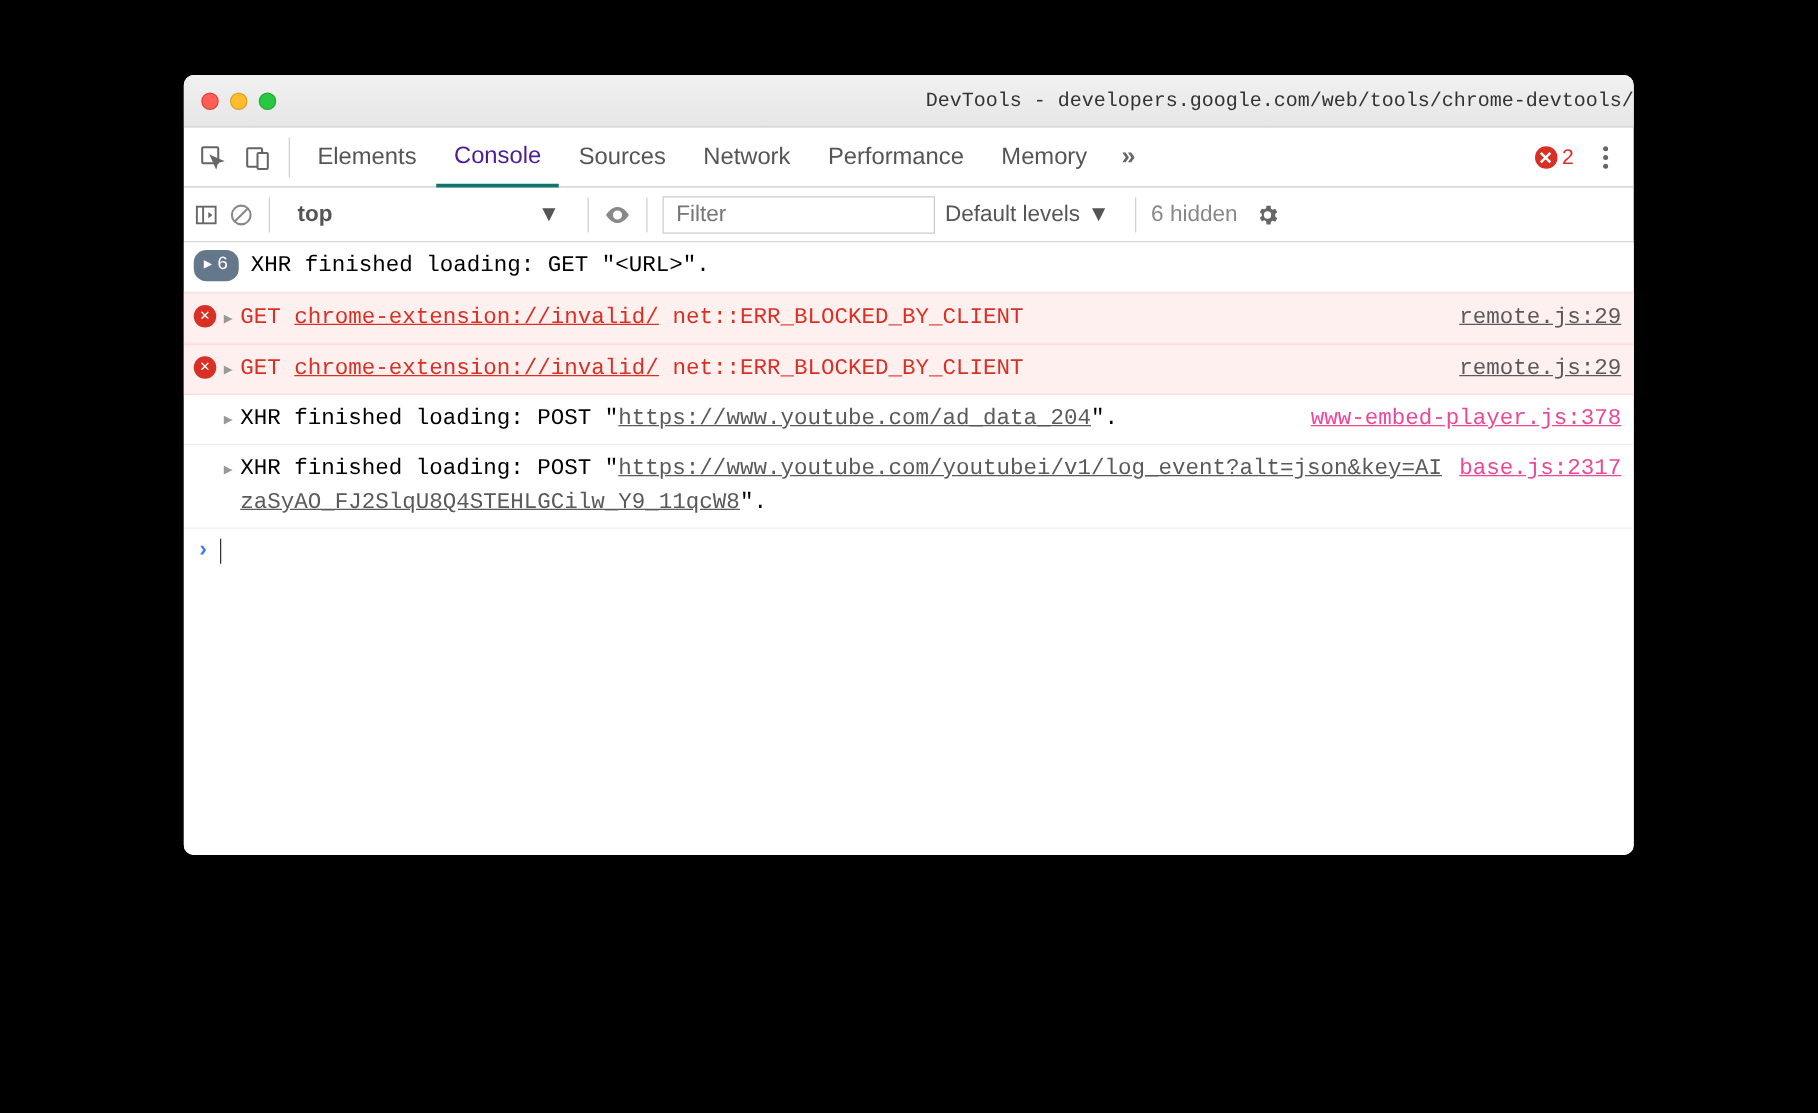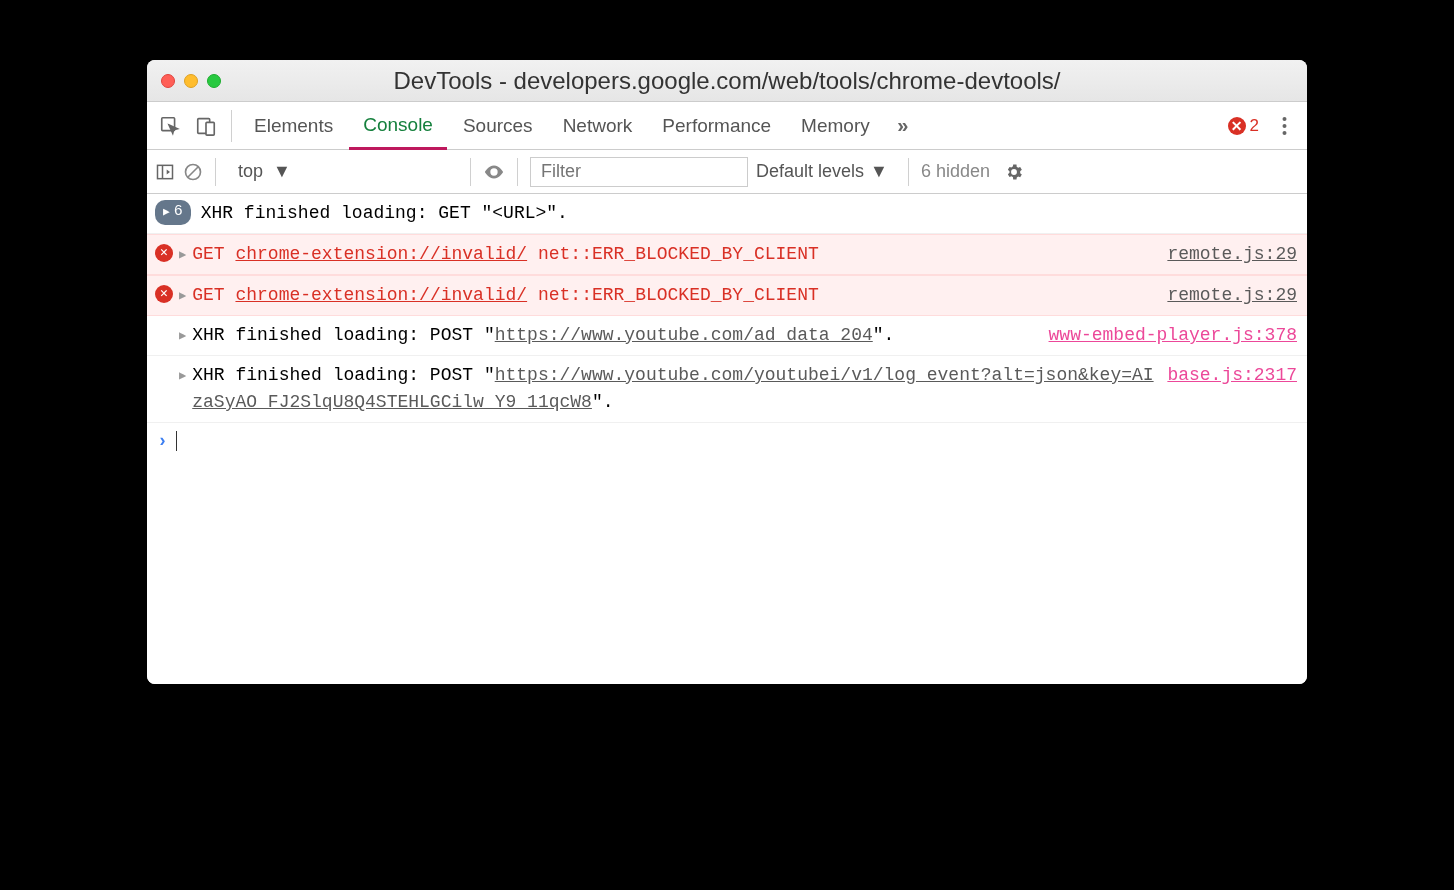--- a/index.html
+++ b/index.html
@@ -30,24 +30,25 @@
       position: relative;
     }
     .traffic-lights { display: flex; gap: 9px; }
     .traffic-light { width: 14px; height: 14px; border-radius: 50%; }
     .tl-red { background: #ff5f57; border: 1px solid #e0443e; }
     .tl-yellow { background: #ffbd2e; border: 1px solid #dea123; }
     .tl-green { background: #28c940; border: 1px solid #1dad2f; }
     .window-title {
       position: absolute;
       left: 0; right: 0;
-      text-align: center;
-      font-size: 24px;
+      text-align: right;
+      font-size: 16px;
       color: #333;
       pointer-events: none;
+      font-family: Liberation Mono, monospace;
     }
     .tabbar {
       height: 48px;
       border-bottom: 1px solid #ccc;
       display: flex;
       align-items: center;
       padding: 0 6px;
       gap: 2px;
       font-size: 19px;
       color: #555;
@@ -67,22 +68,22 @@
       margin: 0 6px;
     }
     .tab {
       padding: 0 14px;
       height: 48px;
       display: flex;
       align-items: center;
       cursor: pointer;
     }
     .tab.active {
-      color: #15803d;
-      border-bottom: 3px solid #be185d;
+      color: #4c1d95;
+      border-bottom: 3px solid #0f766e;
       margin-bottom: -1px;
     }
     .tabbar .spacer { flex: 1; }
     .error-badge {
       display: flex;
       align-items: center;
       gap: 4px;
       font-size: 17px;
       color: #d93025;
       margin-right: 6px;
@@ -114,21 +115,22 @@
       background: #d0d0d0;
       margin: 0 4px;
     }
     .context-select {
       display: flex;
       align-items: center;
       gap: 10px;
       padding: 4px 10px;
       border-radius: 3px;
       min-width: 230px;
-      justify-content: flex-start;
+      justify-content: space-between;
+      font-weight: bold;
     }
     .filter-input {
       border: 1px solid #ccc;
       padding: 4px 10px;
       font-size: 18px;
       color: #888;
       width: 218px;
       height: 30px;
       background: #fff;
     }

